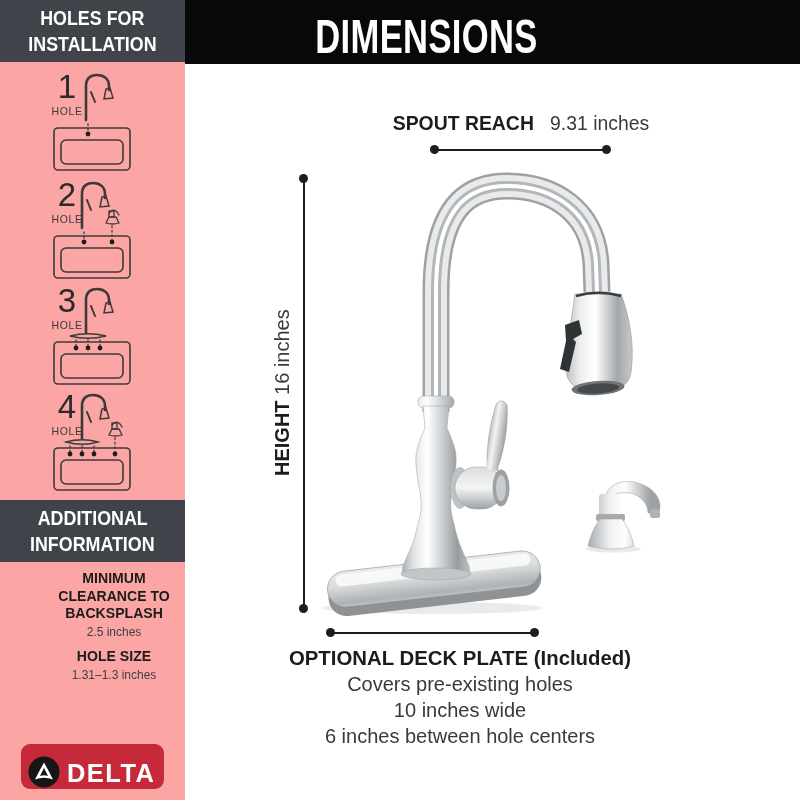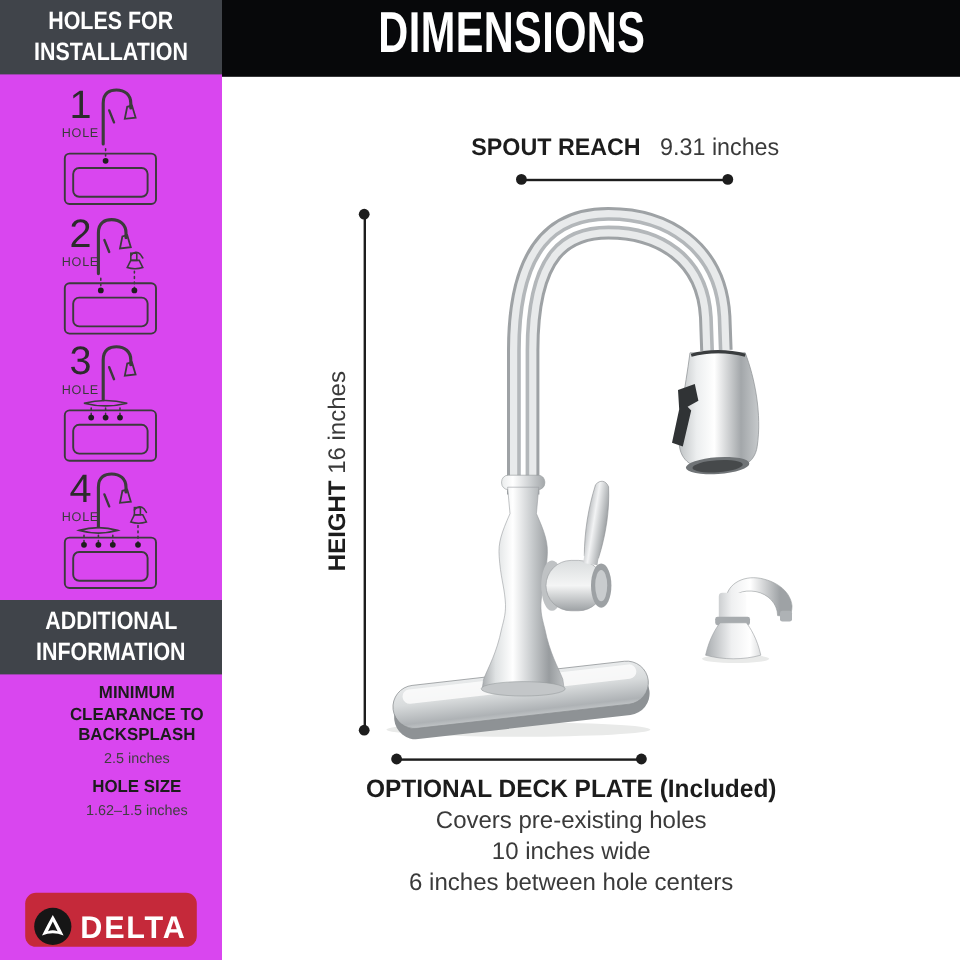--- a/index.html
+++ b/index.html
@@ -5,29 +5,29 @@
   html,body{margin:0;padding:0;}
   body{
     width:800px;height:800px;position:relative;overflow:hidden;
     background:#ffffff;
     font-family:"Liberation Sans", sans-serif;
     color:#1e1e1e;
   }
   
   .dim-bar{
     position:absolute;left:185px;top:0;width:615px;height:64px;
-    background:#07080a;display:flex;align-items:flex-start;justify-content:center;
+    background:#07080a;display:flex;align-items:flex-end;justify-content:center;
     padding-right:132px;box-sizing:border-box;
   }
   .dim-bar .t{
     color:#fff;font-weight:bold;font-size:48px;letter-spacing:.5px;
     transform:scaleX(.72);transform-origin:center;white-space:nowrap;
   }
   
-  .sidebar{position:absolute;left:0;top:0;width:185px;height:800px;background:#d946ef;}
+  .sidebar{position:absolute;left:0;top:0;width:185px;height:800px;background:#fca5a5;}
   .sb-head{
     width:185px;height:62px;background:#40444a;color:#fff;
     display:flex;flex-direction:column;align-items:center;justify-content:center;
     text-align:center;font-weight:bold;font-size:21px;line-height:1.22;
   }
   .sb-head span{display:block;transform:scaleX(.85);white-space:nowrap;}
   .sb-head.second{position:absolute;top:500px;left:0;}
   .hole-item{position:absolute;left:0;width:185px;height:104px;}
   .hole-num{
     position:absolute;left:46px;top:0;width:42px;text-align:center;
@@ -55,21 +55,21 @@
     font-size:20px;color:#3a3a3a;white-space:nowrap;transform:scaleX(.97);
   }
   .spout-label b{color:#1c1c1c;}
   .height-label{
     position:absolute;left:260px;top:176px;height:434px;width:44px;
     display:flex;align-items:center;justify-content:center;
     writing-mode:vertical-rl;transform:rotate(180deg);
     font-size:20px;color:#3a3a3a;white-space:nowrap;
   }
   .height-label b{color:#1c1c1c;}
-  .caption{position:absolute;left:276px;top:644px;width:400px;text-align:center;line-height:1.3;}
+  .caption{position:absolute;left:260px;top:644px;width:400px;text-align:center;line-height:1.3;}
   .caption .c1{font-weight:bold;font-size:21px;color:#1c1c1c;transform:scaleX(.97);}
   .caption .cl{font-size:20px;color:#3a3a3a;text-align:center;}
   .faucet-wrap{position:absolute;left:290px;top:156px;}
   svg{display:block;}
 </style>
 </head>
 <body>
 
 <div class="dim-bar">
   <div class="t">DIMENSIONS</div>
@@ -179,21 +179,21 @@
     <span>INFORMATION</span>
   </div>
 
   <div class="specs">
     <div class="spec">
       <div class="lab">MINIMUM CLEARANCE TO BACKSPLASH</div>
       <div class="val">2.5 inches</div>
     </div>
     <div class="spec">
       <div class="lab">HOLE SIZE</div>
-      <div class="val">1.62–1.5 inches</div>
+      <div class="val">1.31–1.3 inches</div>
     </div>
   </div>
 
   <div class="delta-logo">
     <svg width="34" height="34" viewBox="0 0 34 34">
       <circle cx="17" cy="17" r="15.5" fill="#161616"></circle>
       <path d="M17 7.5 Q21 14.5 26 24.5 Q17 21 8 24.5 Q12.5 15.5 17 7.5 Z" fill="#ffffff"></path>
       <path d="M17 13 Q19 17 21 21 Q17 19.5 13 21 Q15 17 17 13 Z" fill="#161616"></path>
     </svg>
     <span class="word">DELTA</span>

